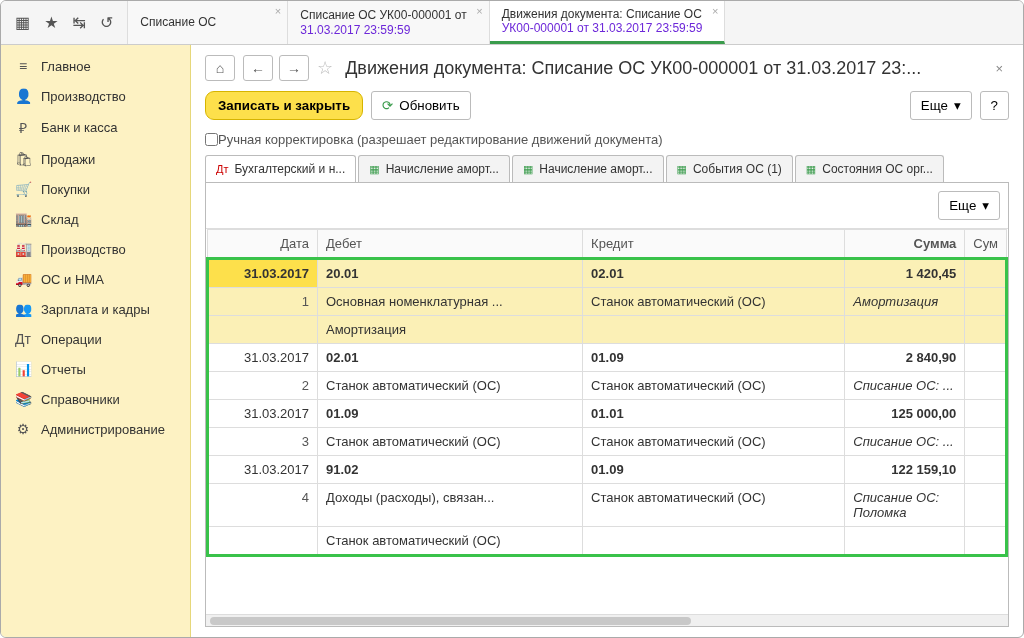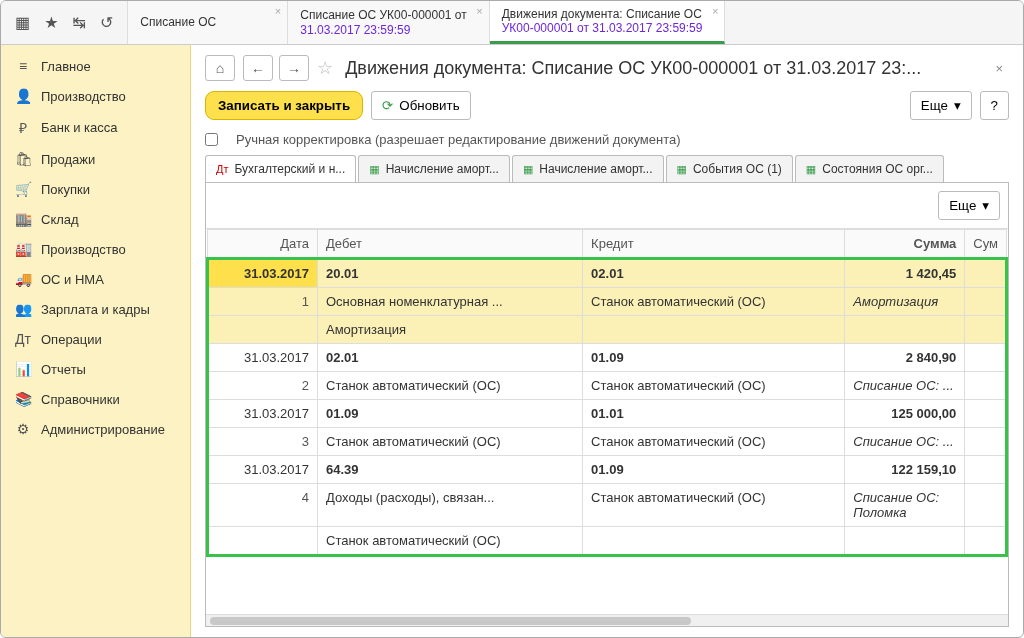--- a/index.html
+++ b/index.html
@@ -125,21 +125,21 @@
   }
   .btn {
     background: #fff;
     border: 1px solid #bbb;
     border-radius: 3px;
     padding: 6px 10px;
     display: flex; align-items: center; gap: 6px;
   }
   .toolbar .spacer { flex: 1; }
   .checkbox-row {
-    display: flex; align-items: center; gap: 18px;
+    display: flex; align-items: center; gap: 0;
     padding: 4px 14px 8px 14px;
     color: #555;
   }
   .checkbox-row input { margin:0 }
   .inner-tabs {
     display: flex;
     padding: 0 14px;
     gap: 2px;
   }
   .itab {
@@ -399,21 +399,21 @@
             <tr>
               <td class="col-date num">3</td>
               <td>Станок автоматический (ОС)</td>
               <td>Станок автоматический (ОС)</td>
               <td class="col-sum italic" style="font-weight:normal;text-align:left">Списание ОС: ...</td>
               <td></td>
             </tr>
 
             <tr>
               <td class="col-date">31.03.2017</td>
-              <td class="bold">64.39</td>
+              <td class="bold">91.02</td>
               <td class="bold">01.09</td>
               <td class="col-sum">122 159,10</td>
               <td></td>
             </tr>
             <tr>
               <td class="col-date num">4</td>
               <td>Доходы (расходы), связан...</td>
               <td>Станок автоматический (ОС)</td>
               <td class="col-sum italic" style="font-weight:normal;text-align:left">Списание ОС: Поломка</td>
               <td></td>

